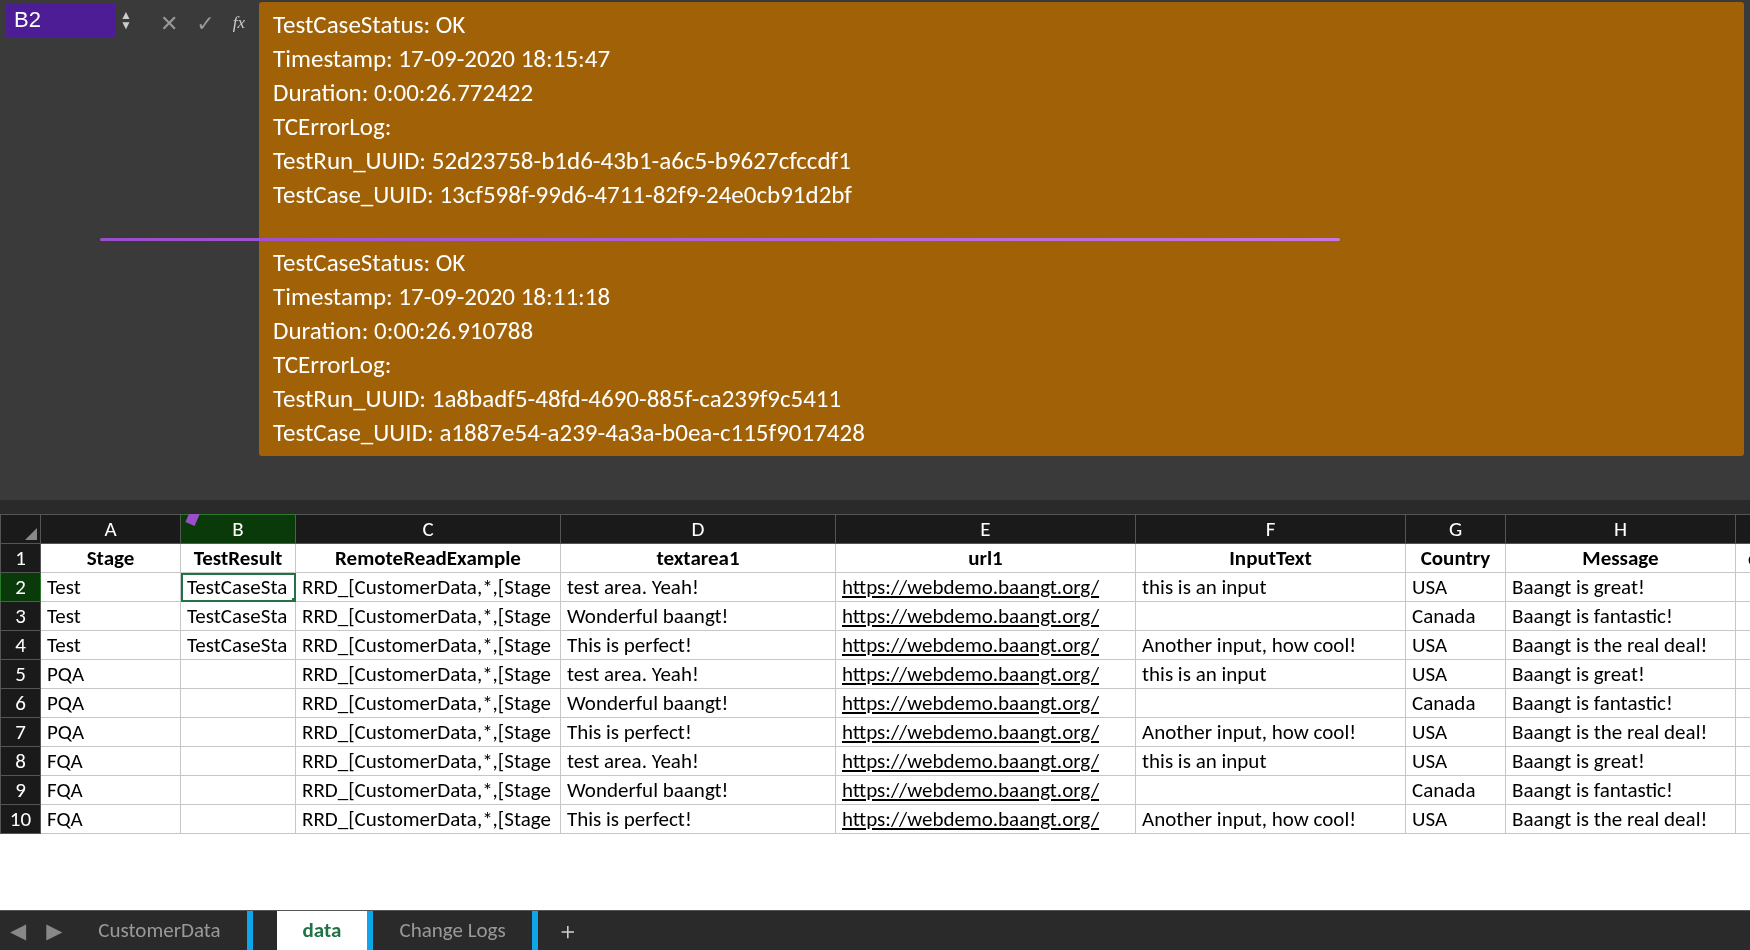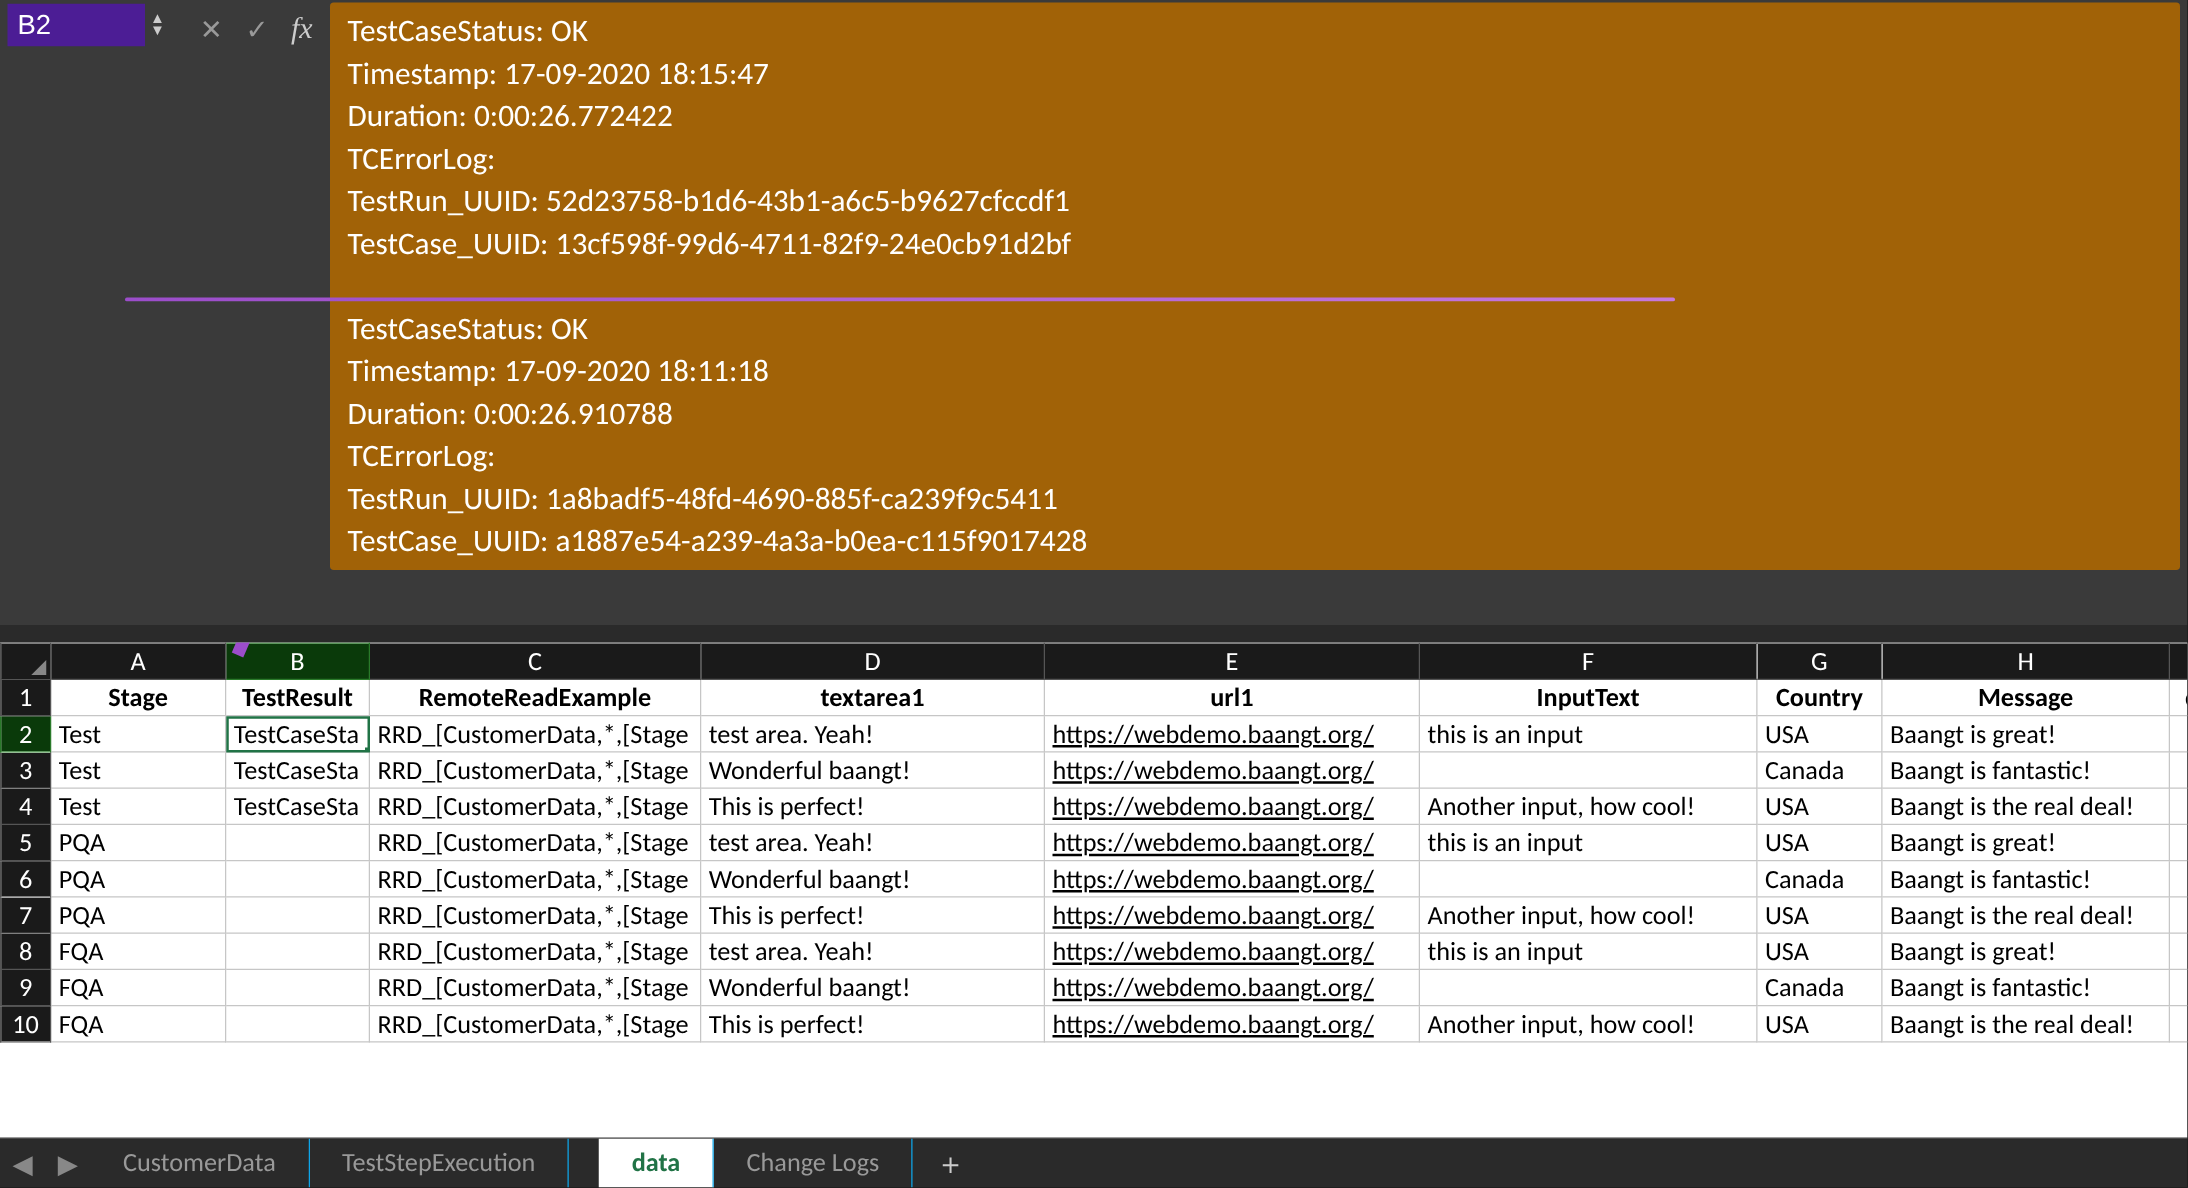--- a/index.html
+++ b/index.html
@@ -43,21 +43,21 @@
     line-height: 10px;
   }
   .fb-buttons {
     display: flex;
     align-items: center;
     gap: 18px;
     padding: 6px 14px 0 22px;
     height: 40px;
   }
   .fb-btn { color: #999; font-size: 22px; cursor: pointer; }
-  .fx-label { color: #ccc; font-style: italic; font-size: 24px; font-family: "Times New Roman", serif; }
+  .fx-label { color: #ccc; font-style: italic; font-size: 17px; font-family: "Times New Roman", serif; }
   .formula-content {
     flex: 1;
     background: #a16207;
     color: #fff;
     font-size: 25px;
     line-height: 34px;
     padding: 6px 14px;
     white-space: pre-line;
     position: relative;
     border-radius: 3px;
@@ -166,21 +166,21 @@
     border-top: 1px solid #555;
   }
   .tabstrip .navarrow {
     padding: 0 10px;
     color: #888;
     cursor: pointer;
   }
   .tab {
     padding: 6px 26px;
     color: #999;
-    border-right: 1px solid #0ea5e9;
+    border-right: 6px solid #0ea5e9;
     cursor: pointer;
   }
   .tab.active {
     background: #fff;
     color: #217346;
     font-weight: bold;
     margin-left: 24px;
   }
   .tab-add {
     padding: 6px 18px;
@@ -389,18 +389,17 @@
     </defs>
     <line x1="60" y1="400" x2="220" y2="30" stroke="#9b4dca" stroke-width="10" marker-end="url(#arrowhead)"></line>
   </svg>
 </div>
 
 <div class="tabstrip">
   <span class="navarrow">◀</span>
   <span class="navarrow">▶</span>
   <div id="tabs-holder" style="display:flex;align-items:stretch;height:100%">
       <div class="tab">CustomerData</div>
-      <div class="tab">TestStepExecution</div>
       <div class="tab active">data</div>
       <div class="tab">Change Logs</div>
     </div>
   <span class="tab-add">＋</span>
 </div>
 
 </body></html>

